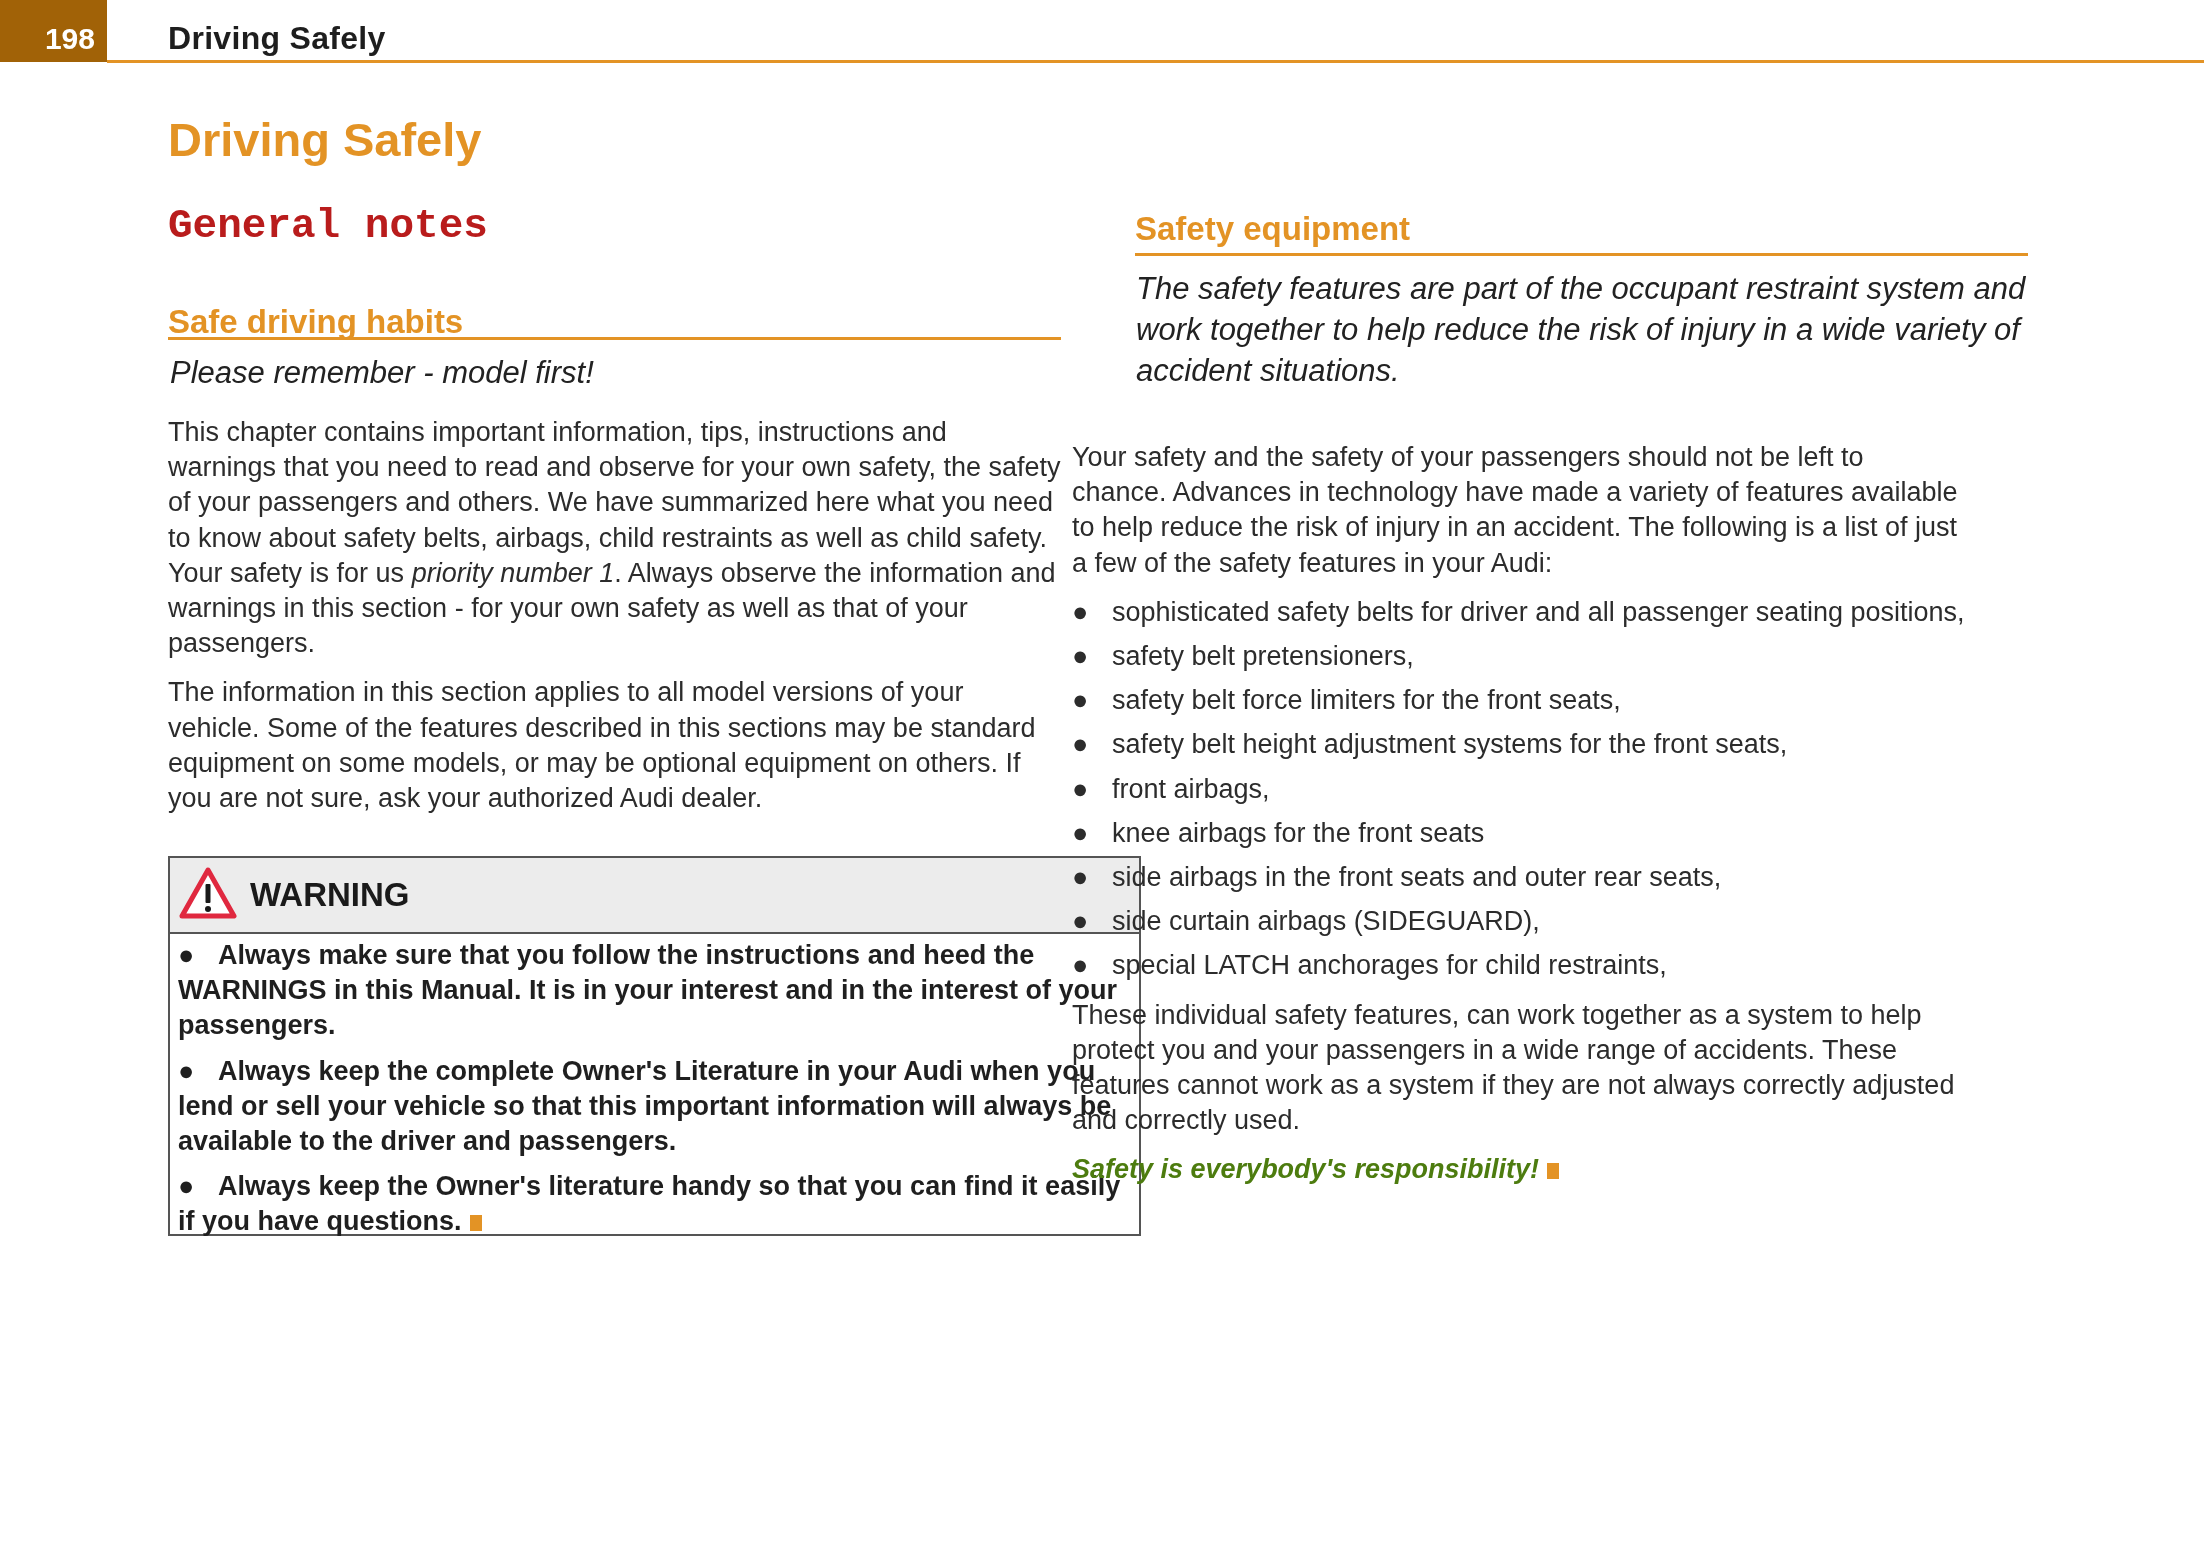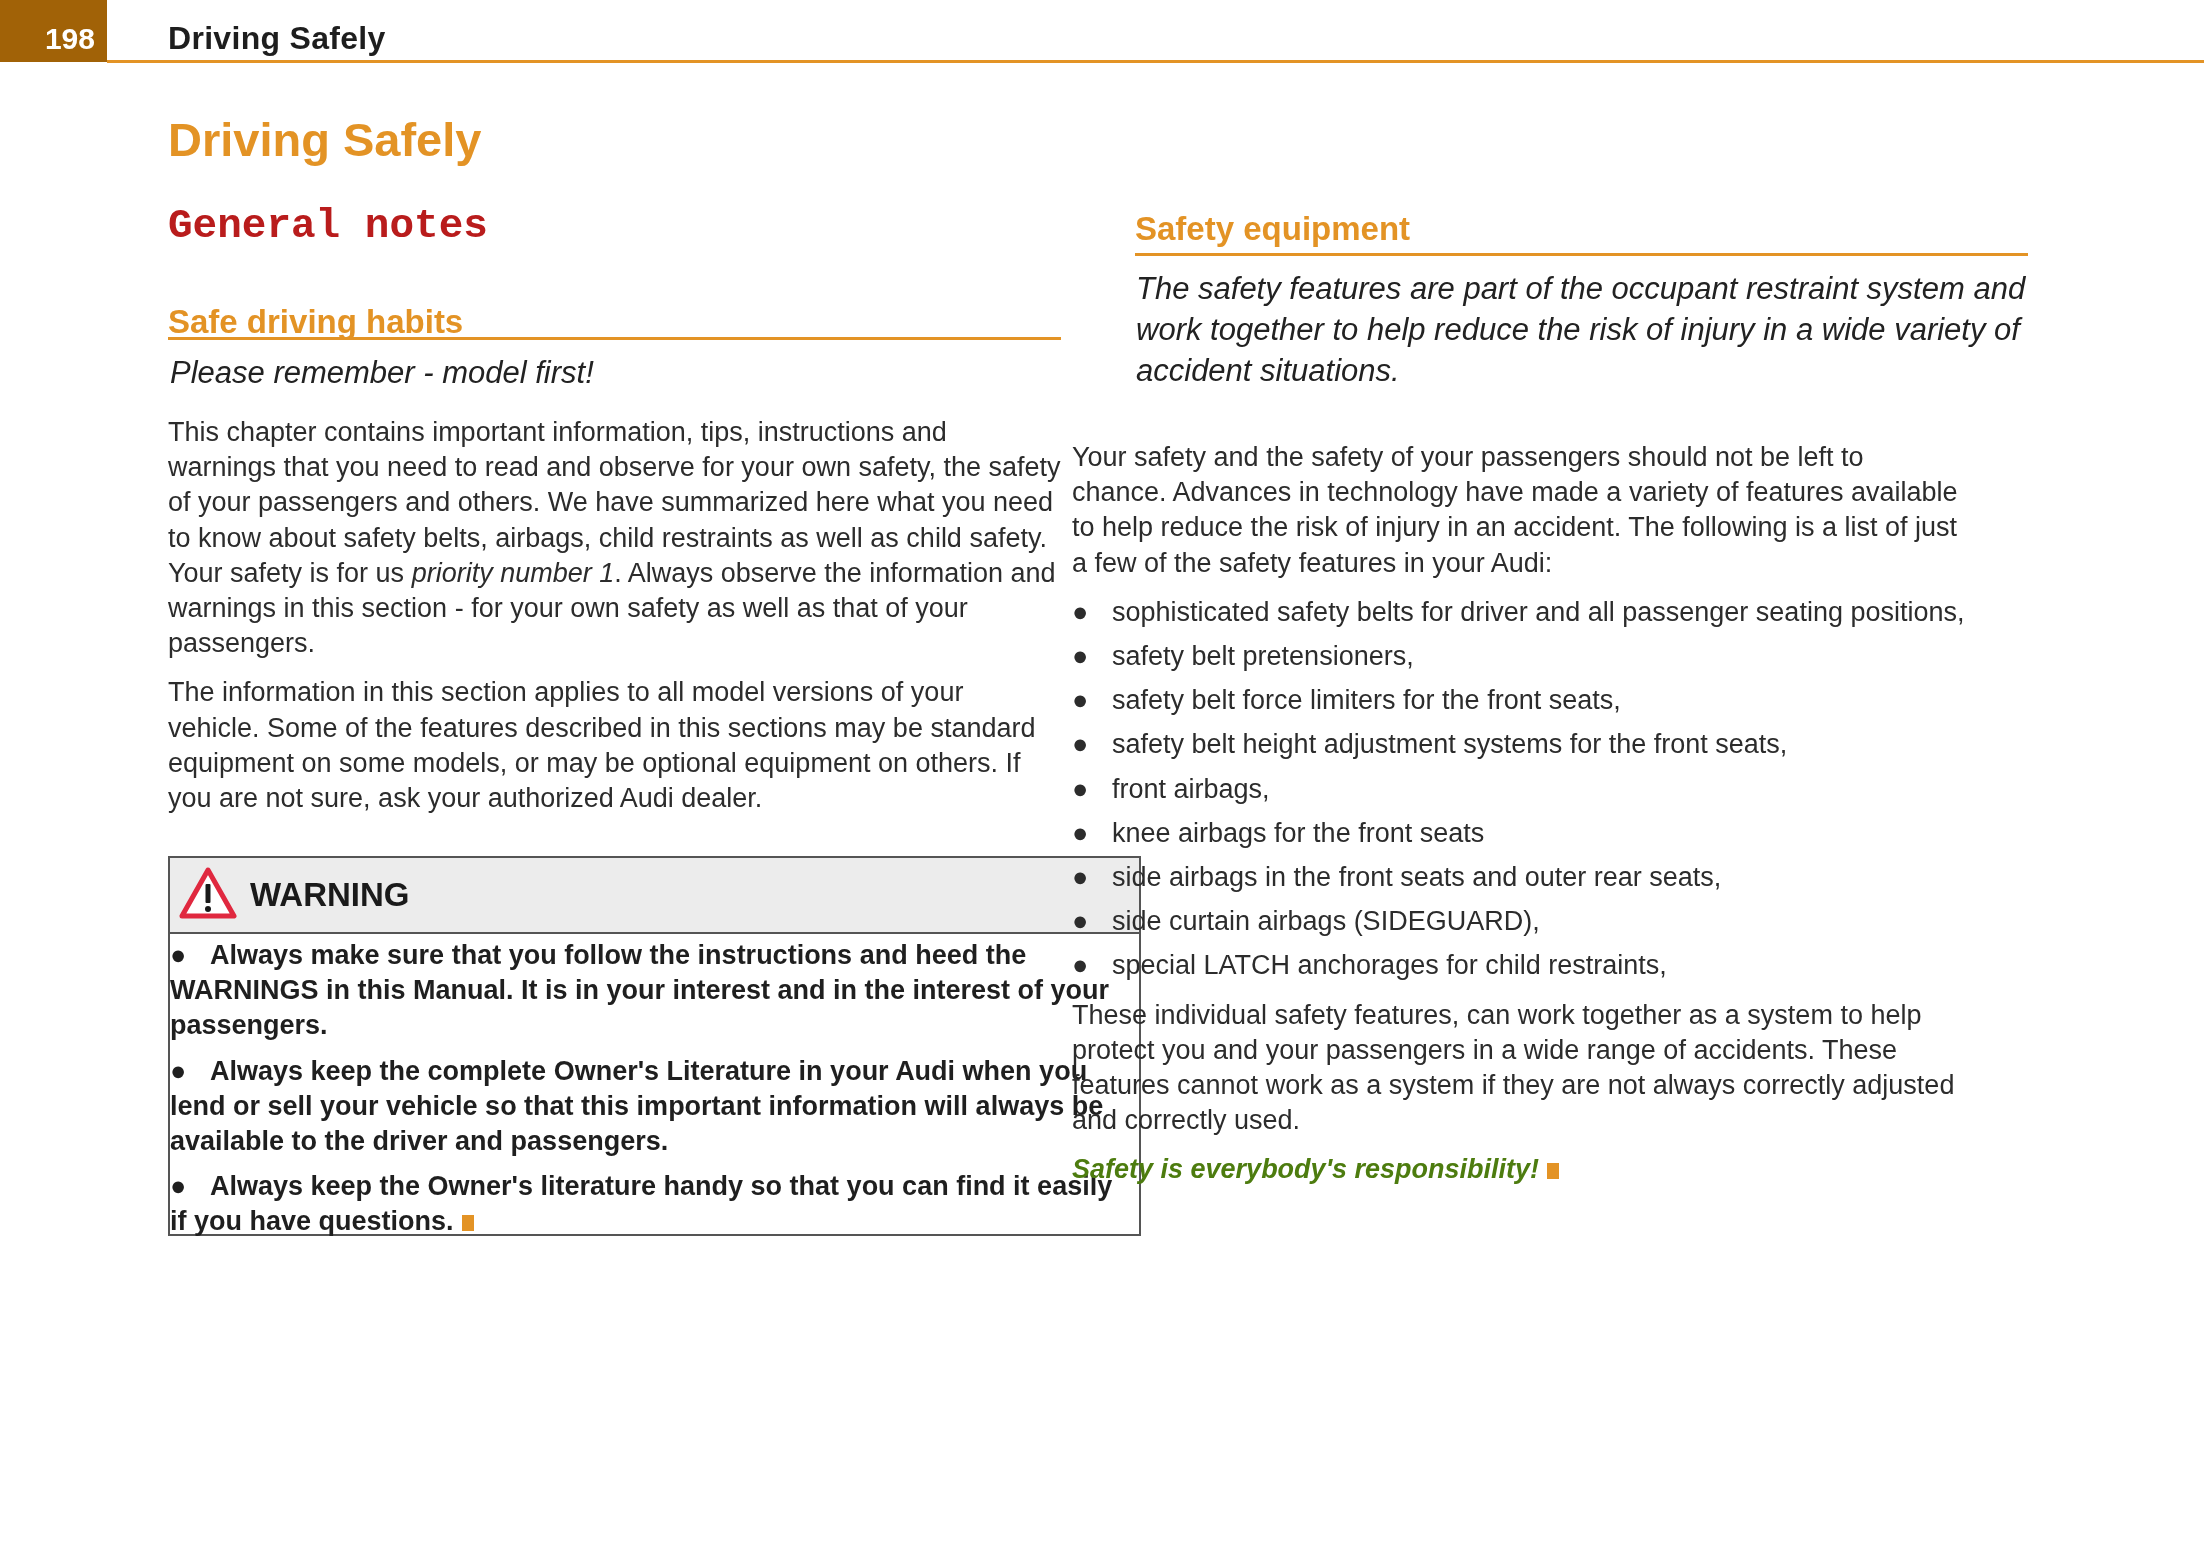--- a/index.html
+++ b/index.html
@@ -15,21 +15,21 @@
   .h2 { position:absolute; font-size:33px; font-weight:bold; color:#e39325; white-space:nowrap; }
   .rule { position:absolute; height:3px; background:#e39325; }
   .lead { position:absolute; font-style:italic; font-size:31px; line-height:41px; color:#222; }
   .body { position:absolute; font-size:27px; line-height:35.2px; color:#2c2c2c; }
   .body p { margin:0 0 14px 0; }
   .em { font-style:italic; }
   .warn { position:absolute; left:168px; top:856px; width:973px; height:380px; border:2px solid #555;
           box-sizing:border-box; background:#fff; }
   .warnhead { height:74px; background:#ececec; border-bottom:2px solid #555; display:flex; align-items:center; padding-left:8px; }
   .warntitle { font-size:33px; font-weight:bold; color:#1a1a1a; margin-left:12px; }
-  .warnbody { padding:4px 8px 0 0; font-size:27px; line-height:35.2px; font-weight:bold; color:#1f1f1f; }
+  .warnbody { padding:4px 8px 0 8px; font-size:27px; line-height:35.2px; font-weight:bold; color:#1f1f1f; }
   .warnbody .item { margin-bottom:10px; }
   .bullet { display:inline-block; width:40px; }
   .endmark { display:inline-block; width:12px; height:16px; background:#e39325; margin-left:8px; vertical-align:-1px; }
   ul.feat { list-style:none; margin:0 0 14px 0; padding:0; }
   ul.feat li { margin:0 0 9px 0; }
   .bold { font-weight:bold; color:#4d7c0f;font-style:italic; }
 </style>
 </head>
 <body>
 

